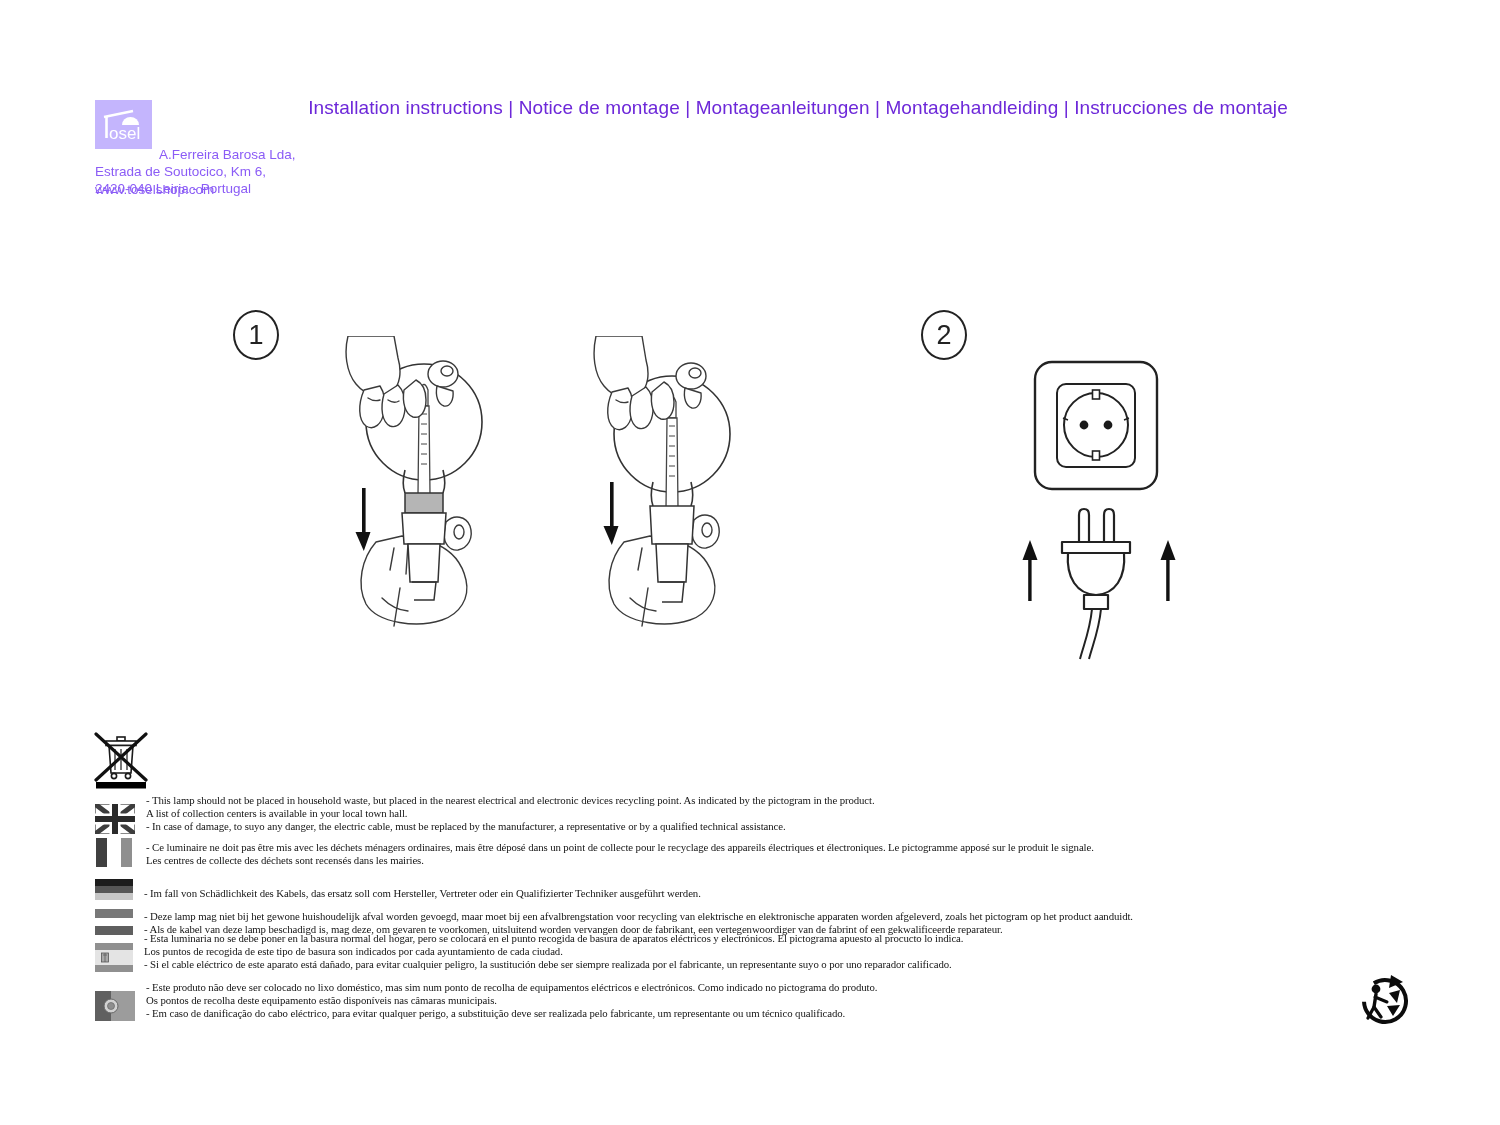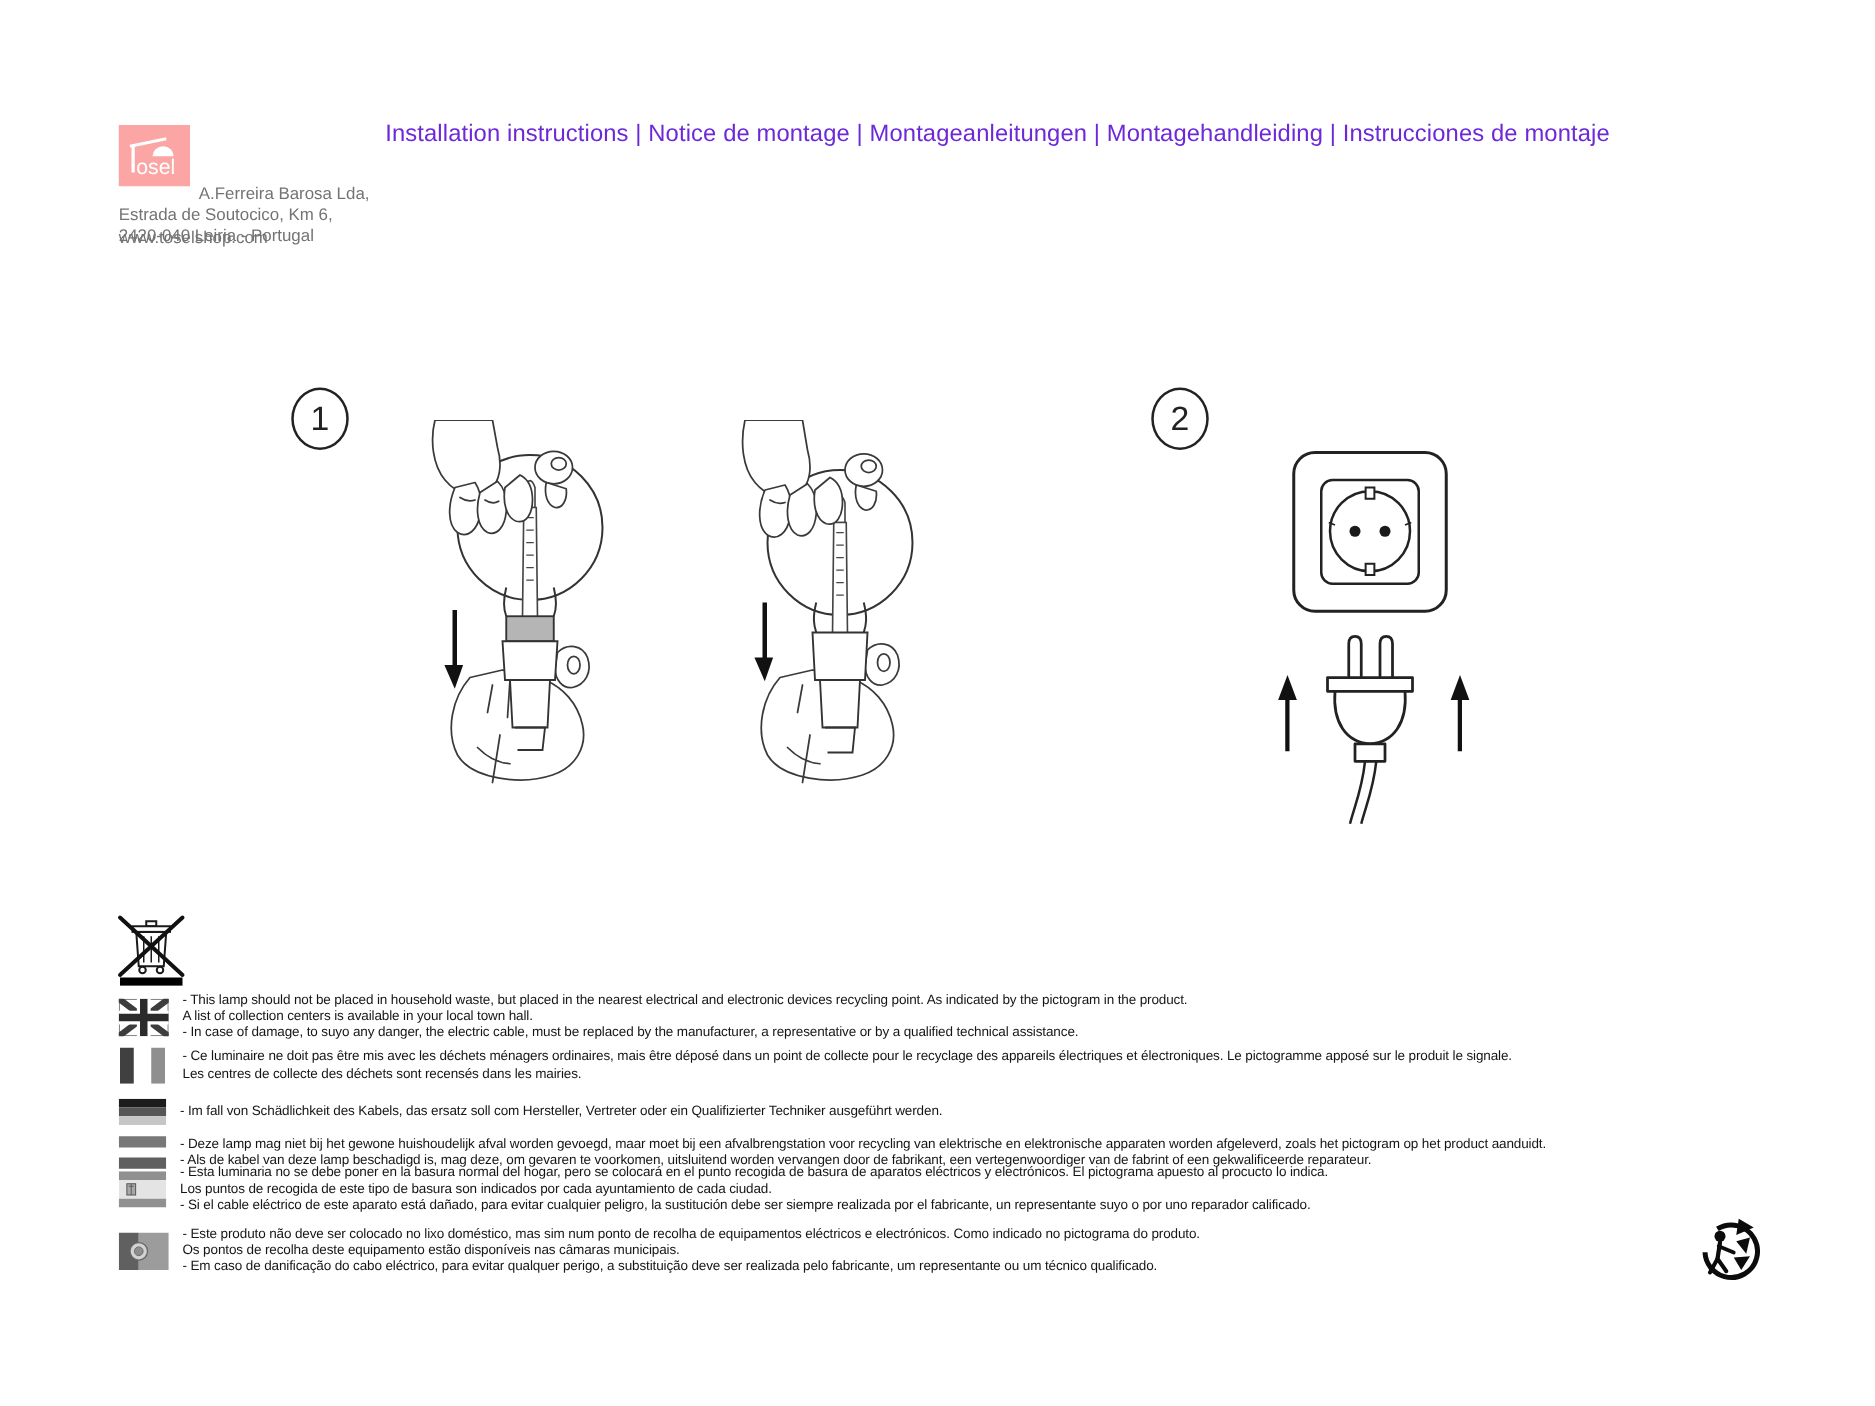--- a/index.html
+++ b/index.html
@@ -7,44 +7,44 @@
     position:relative;
     width:1500px;height:1125px;
     background:#ffffff;
     font-family:"Liberation Sans", sans-serif;
     color:#161616;
     overflow:hidden;
   }
   
   .logo{
     position:absolute;left:95px;top:100px;width:57px;height:49px;
-    background:#fca5a5;display:flex;align-items:flex-end;justify-content:center;
+    background:#c4b5fd;display:flex;align-items:flex-end;justify-content:center;
   }
   .title{
     position:absolute;left:96px;top:97px;width:1404px;
     text-align:center;font-size:19px;letter-spacing:0.1px;color:#6d28d9;
     white-space:nowrap;
   }
-  .addr{position:absolute;font-size:13.5px;color:#737373;white-space:nowrap;}
+  .addr{position:absolute;font-size:13.5px;color:#8b5cf6;white-space:nowrap;}
   .addr1{left:159px;top:147px;}
   .addr2{left:95px;top:164px;}
   .addr3{left:95px;top:181px;}
   .addr4{left:95px;top:182px;}
   
   .stepnum{
     position:absolute;width:42px;height:46px;border:2px solid #222;border-radius:50%;
     display:flex;align-items:center;justify-content:center;
     font-size:27px;color:#222;background:#fff;
   }
   .step1{left:233px;top:310px;}
   .step2{left:921px;top:310px;}
   .illus{position:absolute;}
   
   .notice{
-    position:absolute;left:95px;display:flex;align-items:center;gap:11px;
+    position:absolute;left:95px;display:flex;align-items:flex-end;gap:11px;font-family:Liberation Serif, serif;
   }
   .flagbox{flex:0 0 auto;display:flex;align-items:center;}
   .lines .ln{
     white-space:nowrap;font-size:10.8px;line-height:13.2px;color:#151515;
     letter-spacing:-0.1px;
   }
   .sym{position:absolute;}
 </style>
 </head>
 <body>

